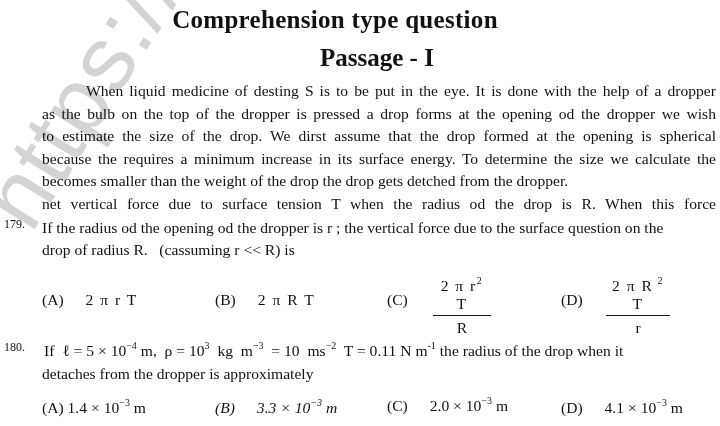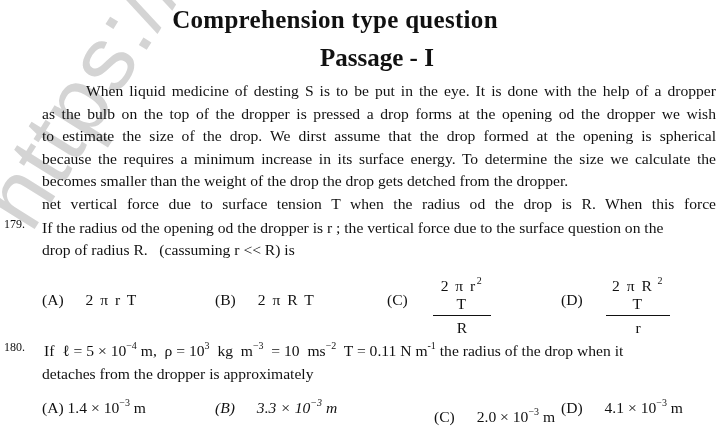--- a/index.html
+++ b/index.html
@@ -101,21 +101,21 @@
     <span class="qtext" style="left:42px; top:363px;">detaches from the dropper is approximately</span>
 
     <div class="opt" style="left:42px; top:399px;">
       <span class="lbl">(A)</span>
       <span style="margin-left:0;"><span>1.4 × 10</span><sup>−3</sup><span> m</span></span>
     </div>
     <div class="opt" style="left:215px; top:399px;font-style:italic;">
       <span class="lbl">(B)</span>
       <span style="margin-left:18px;"><span>3.3 × 10</span><sup>−3</sup><span> m</span></span>
     </div>
-    <div class="opt" style="left:387px; top:408px;margin-left:47px;">
+    <div class="opt" style="left:387px; top:397px;">
       <span class="lbl">(C)</span>
       <span style="margin-left:18px;"><span>2.0 × 10</span><sup>−3</sup><span> m</span></span>
     </div>
     <div class="opt" style="left:561px; top:399px;">
       <span class="lbl">(D)</span>
       <span style="margin-left:18px;"><span>4.1 × 10</span><sup>−3</sup><span> m</span></span>
     </div>
   </div>
 
 </div>

